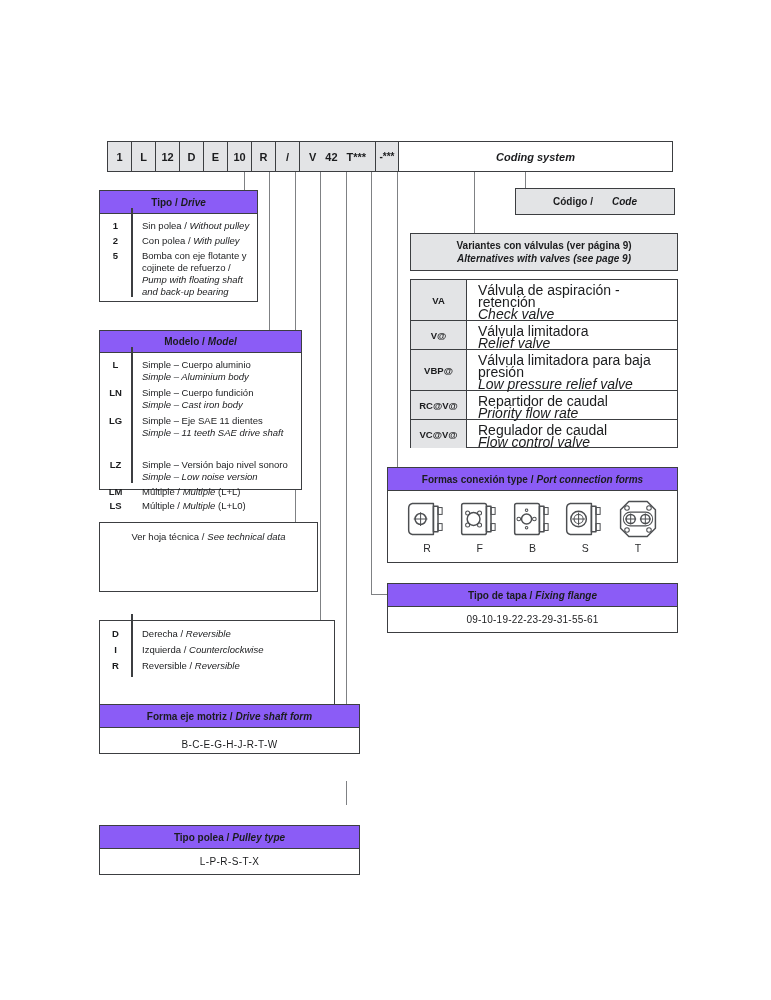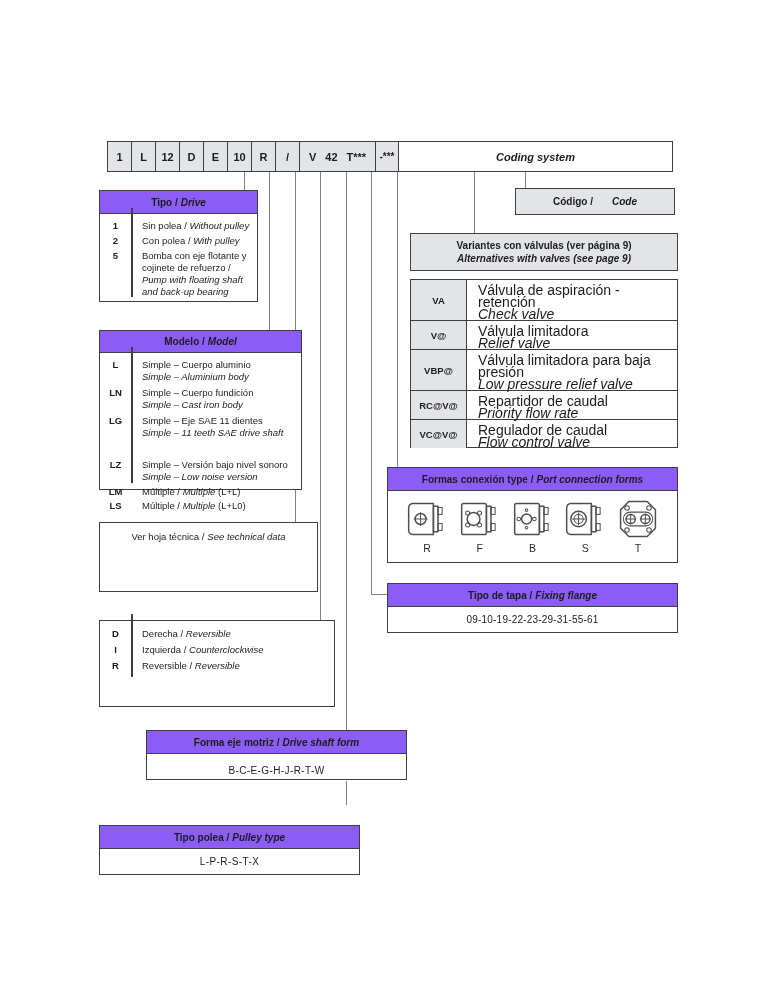--- a/index.html
+++ b/index.html
@@ -212,21 +212,21 @@
       <div class="trow">
         <div class="tcode">R</div>
         <div class="tdesc">
           <span>Reversible /</span>
           <span class="it">Reversible</span>
         </div>
       </div>
     </div>
   </div>
 
-  <div class="box" style="left:99px;top:730px;width:261px;height:50px;margin-left:47px;">
+  <div class="box" style="left:99px;top:704px;width:261px;height:50px;">
     <div class="bhdr" style="height:23px;">
       <span>Forma eje motriz /</span>
       <span class="it">Drive shaft form</span>
     </div>
     <div class="centerbody" style="height:32px;">
       <span>B-C-E-G-H-J-R-T-W</span>
     </div>
   </div>
 
   <div class="box" style="left:99px;top:805px;width:261px;height:50px;margin-top:20px;">

